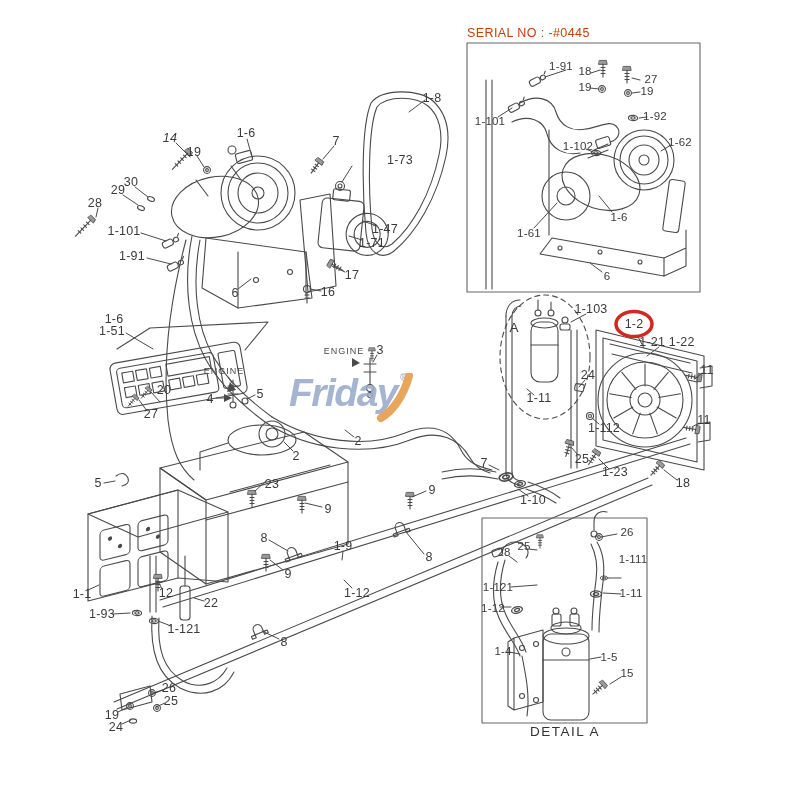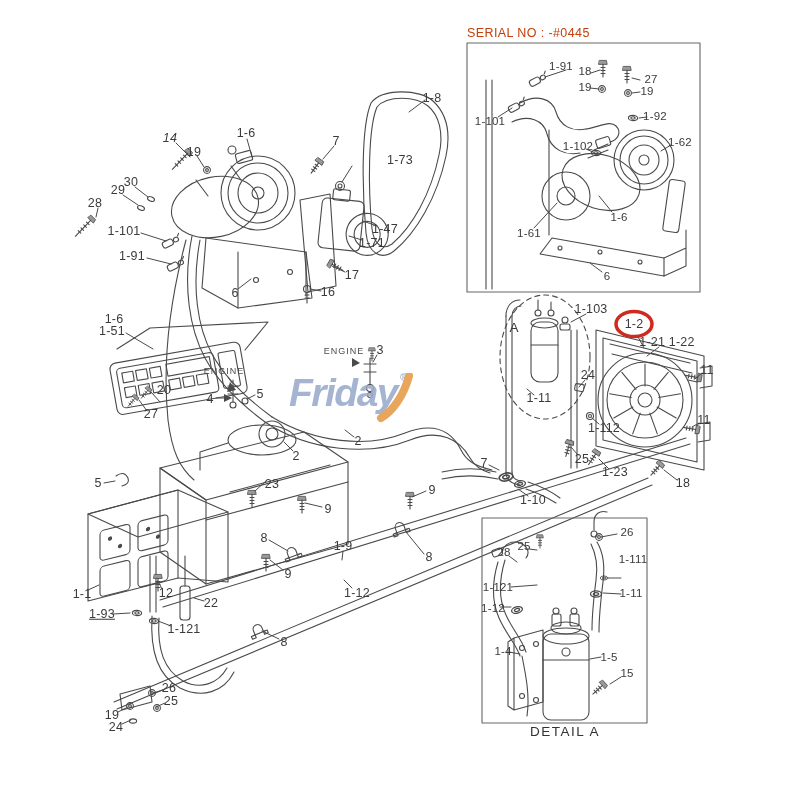--- a/index.html
+++ b/index.html
@@ -383,21 +383,21 @@
       <span class="lbl" style="left: 328px; top: 509px;">9</span>
       <span class="lbl" style="left: 432px; top: 490px;">9</span>
       <span class="lbl" style="left: 264px; top: 538px;">8</span>
       <span class="lbl" style="left: 343px; top: 546px;">1-9</span>
       <span class="lbl" style="left: 429px; top: 557px;">8</span>
       <span class="lbl" style="left: 288px; top: 574px;">9</span>
       <span class="lbl" style="left: 357px; top: 593px;">1-12</span>
       <span class="lbl" style="left: 82px; top: 594px;">1-1</span>
       <span class="lbl" style="left: 166px; top: 593px;">12</span>
       <span class="lbl" style="left: 211px; top: 603px;">22</span>
-      <span class="lbl" style="left: 102px; top: 614px; text-decoration: underline;">1-93</span>
+      <span class="lbl" style="left: 102px; top: 614px;">1-93</span>
       <span class="lbl" style="left: 184px; top: 629px;">1-121</span>
       <span class="lbl" style="left: 284px; top: 642px;">8</span>
       <span class="lbl" style="left: 169px; top: 688px;">26</span>
       <span class="lbl" style="left: 171px; top: 701px;">25</span>
       <span class="lbl" style="left: 112px; top: 715px;">19</span>
       <span class="lbl" style="left: 116px; top: 727px;">24</span>
       <span class="lbl" style="left: 484px; top: 463px;">7</span>
       <span class="lbl" style="left: 533px; top: 500px;">1-10</span>
       <span class="lbl" style="left: 582px; top: 459px;">25</span>
       <span class="lbl" style="left: 615px; top: 472px;">1-23</span>

